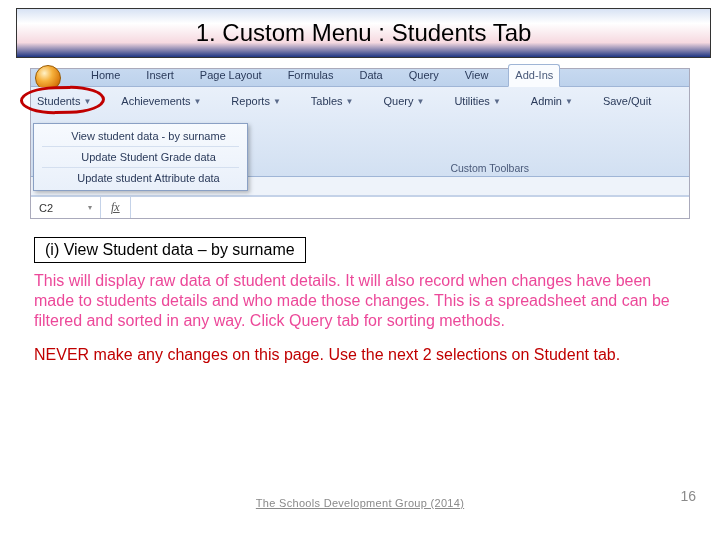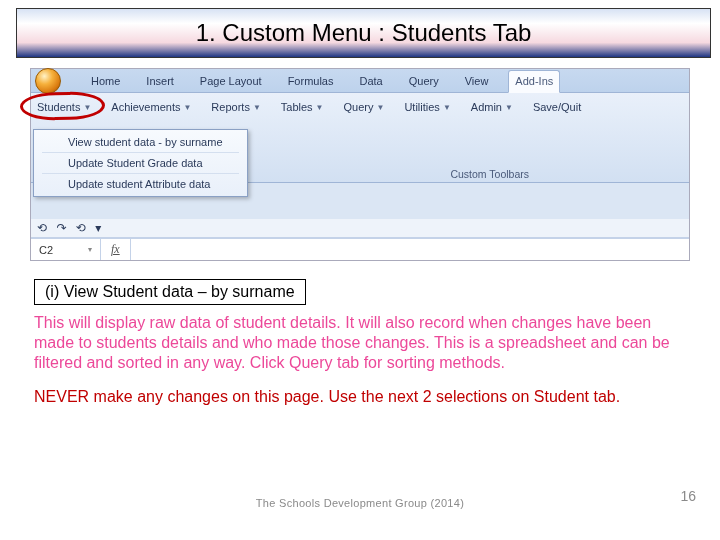--- a/index.html
+++ b/index.html
@@ -33,21 +33,21 @@
     margin: 0 30px 18px 30px;
     border: 1px solid #aab;
     background: #dbe6f4;
     font-family: "Segoe UI", Tahoma, sans-serif;
   }
 
   
   .ribbon-top {
     display: flex;
     align-items: flex-end;
-    height: 24px;
+    height: 18px;
     background: linear-gradient(#c7d9f0,#bdd2ec);
     padding-left: 4px;
     gap: 14px;
     border-bottom: 1px solid #9fb5d6;
     position: relative;
   }
   .office-orb {
     width: 26px; height: 26px;
     border-radius: 50%;
     background: radial-gradient(circle at 35% 30%, #fff2c7 0%, #f6b13c 35%, #d97a0f 70%, #7a3a04 100%);
@@ -68,25 +68,26 @@
     border-radius: 3px 3px 0 0;
     margin-bottom: -1px;
     color: #4a5a7a;
   }
 
   
   .ribbon-body {
     background: linear-gradient(#e9f0fa,#d2e0f2);
     padding: 8px 6px 6px 6px;
     display: flex;
-    gap: 20px;
+    gap: 30px;
     align-items: flex-start;
     border-bottom: 1px solid #9fb5d6;
     position: relative;
     min-height: 90px;
+    text-align: center;
   }
   .tb-btn {
     font-size: 11px;
     color: #2a3a5a;
     display: flex;
     align-items: center;
     gap: 3px;
     white-space: nowrap;
     position: relative;
   }
@@ -127,21 +128,20 @@
     position: absolute;
     right: 160px;
     bottom: 2px;
     font-size: 10.5px;
     color: #4a5a7a;
   }
 
   
   .excel-lower {
     background: #eef3fa;
-    margin-top: 36px;
   }
   .qat-row {
     padding: 2px 6px;
     font-size: 12px;
     color: #2a3a5a;
     border-bottom: 1px solid #c4d2e8;
     letter-spacing: 3px;
     font-family: "Segoe UI Symbol","Segoe UI",sans-serif;
   }
   .formula-row {
@@ -192,21 +192,21 @@
   
   .footer-center {
     position: absolute;
     left: 0; right: 0;
     bottom: 30px;
     text-align: center;
     font-size: 11px;
     color: #8a8a8a;
     line-height: 1.2;
   }
-  .footer-center .line2 { letter-spacing: 0.3px; }
+  .footer-center .line2 { letter-spacing: 0.3px; text-decoration: underline; }
   .page-num {
     position: absolute;
     right: 24px;
     bottom: 36px;
     font-size: 14px;
     color: #8a8a8a;
   }
 </style>
 </head>
 <body>

